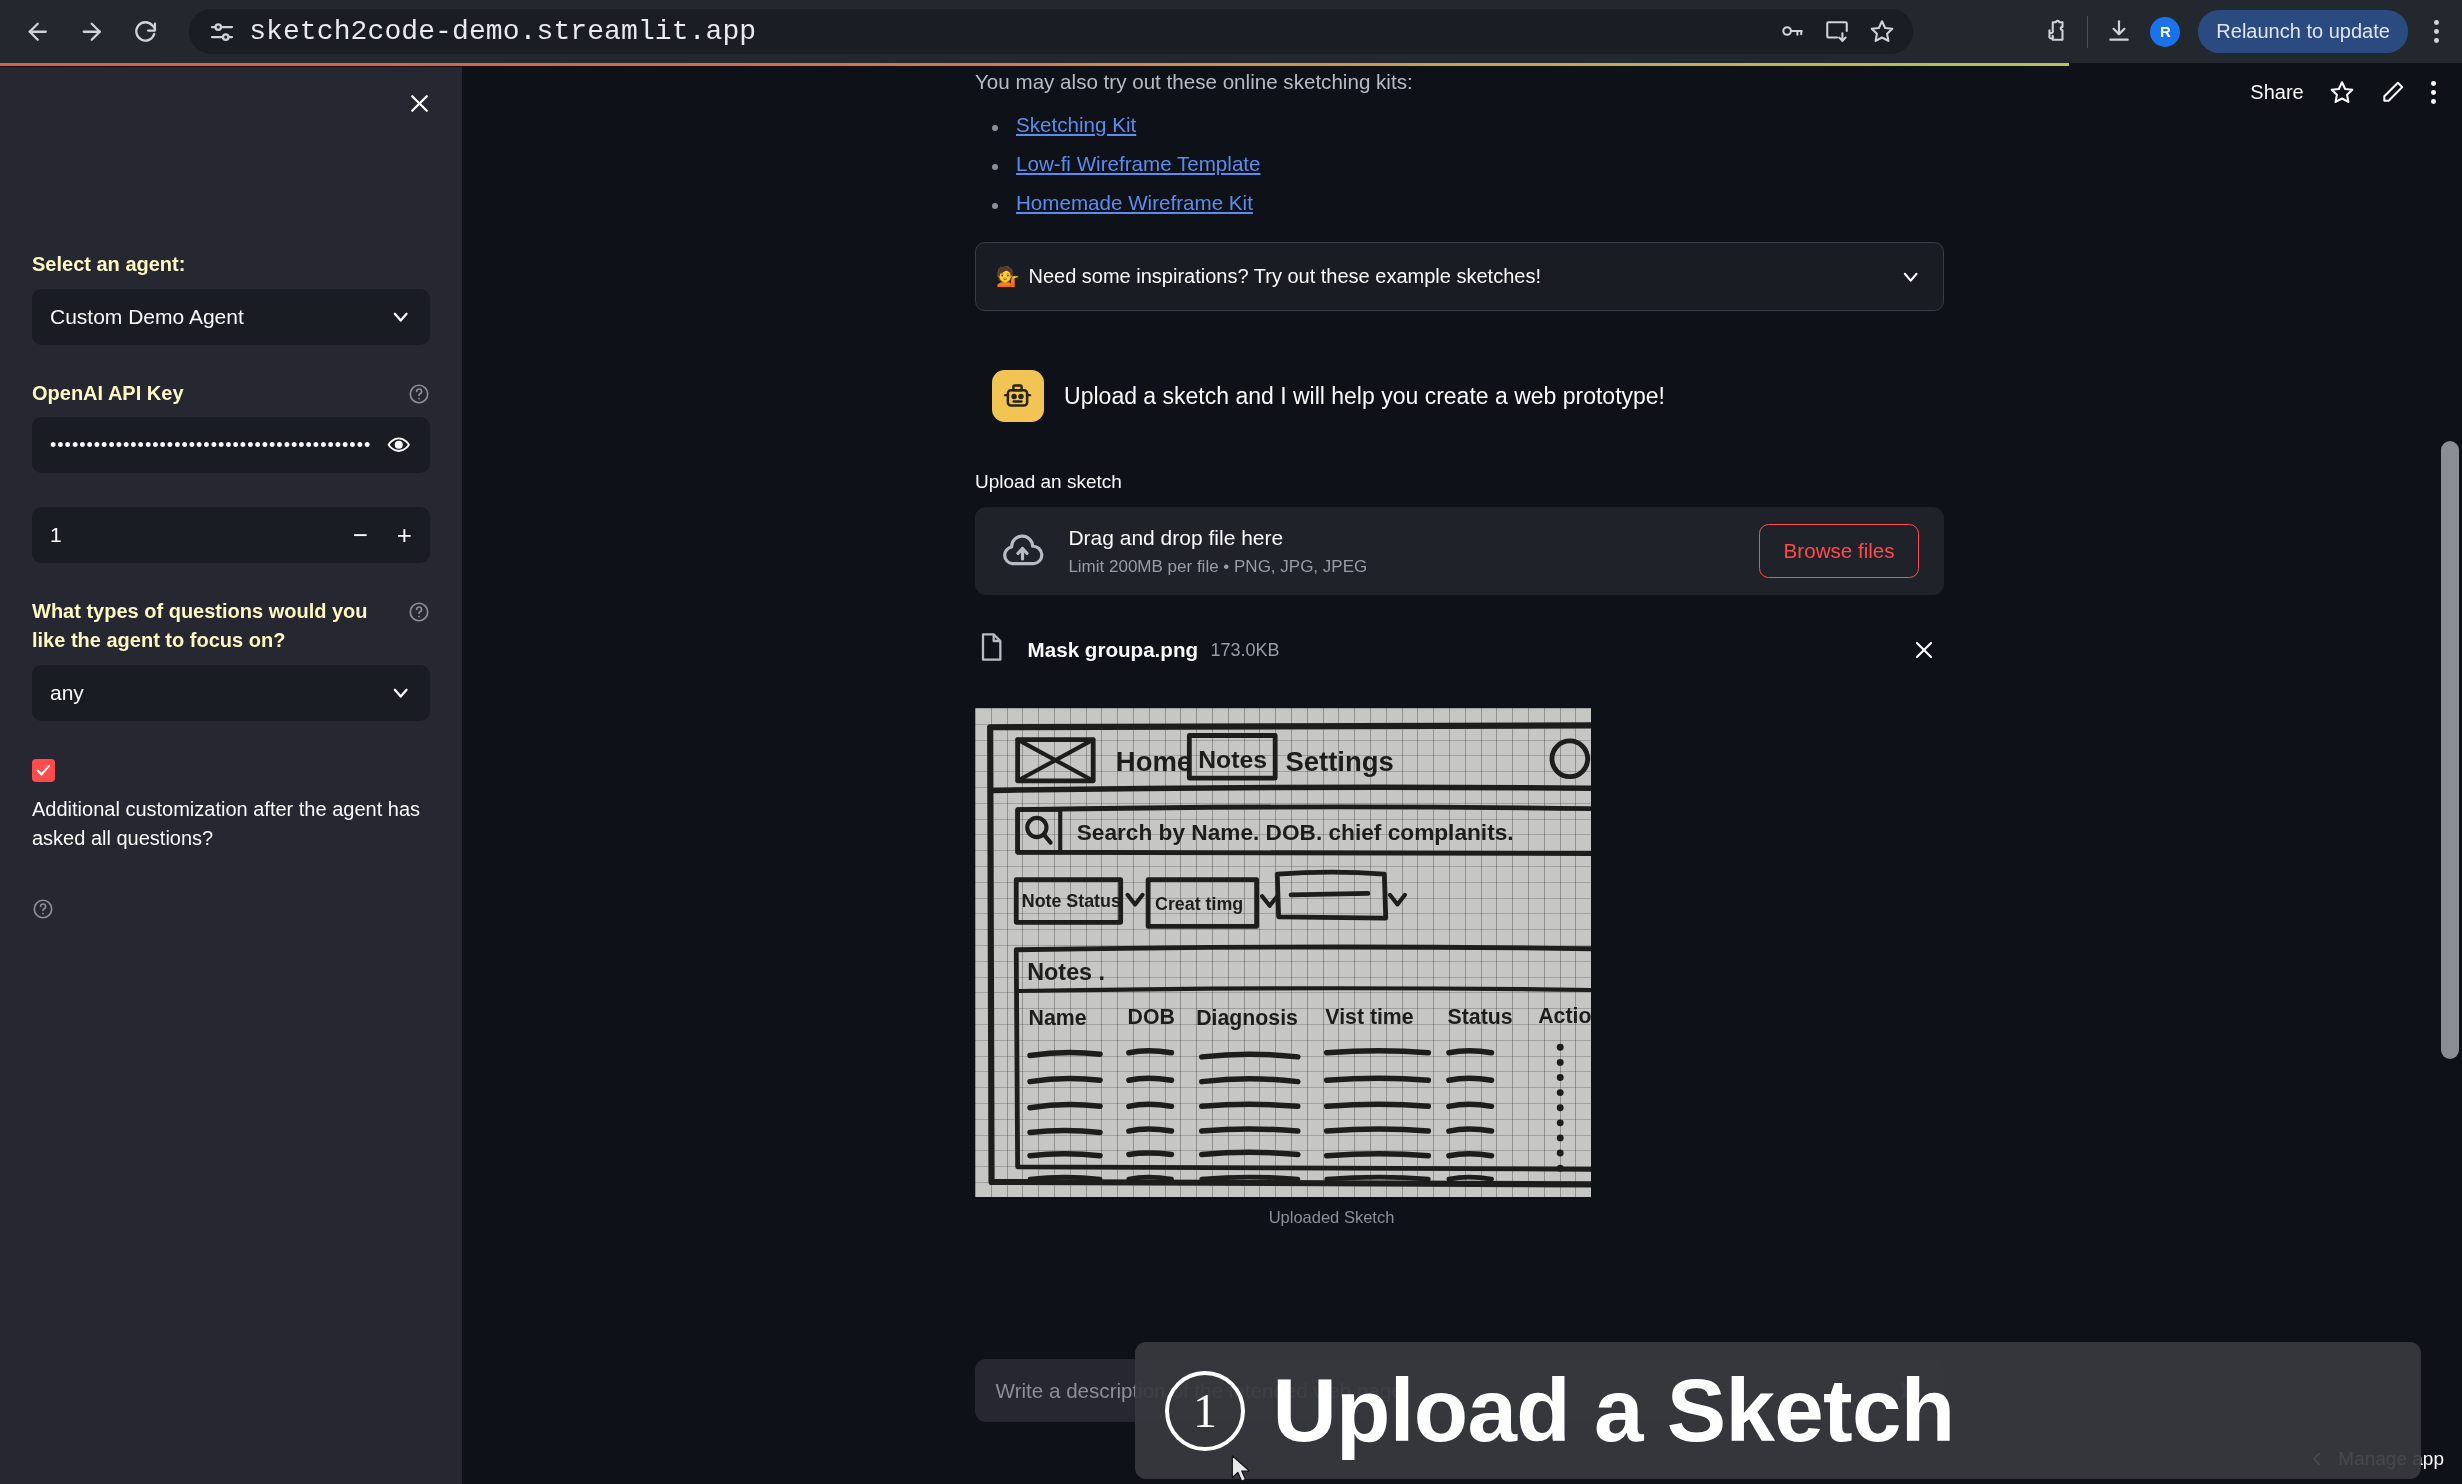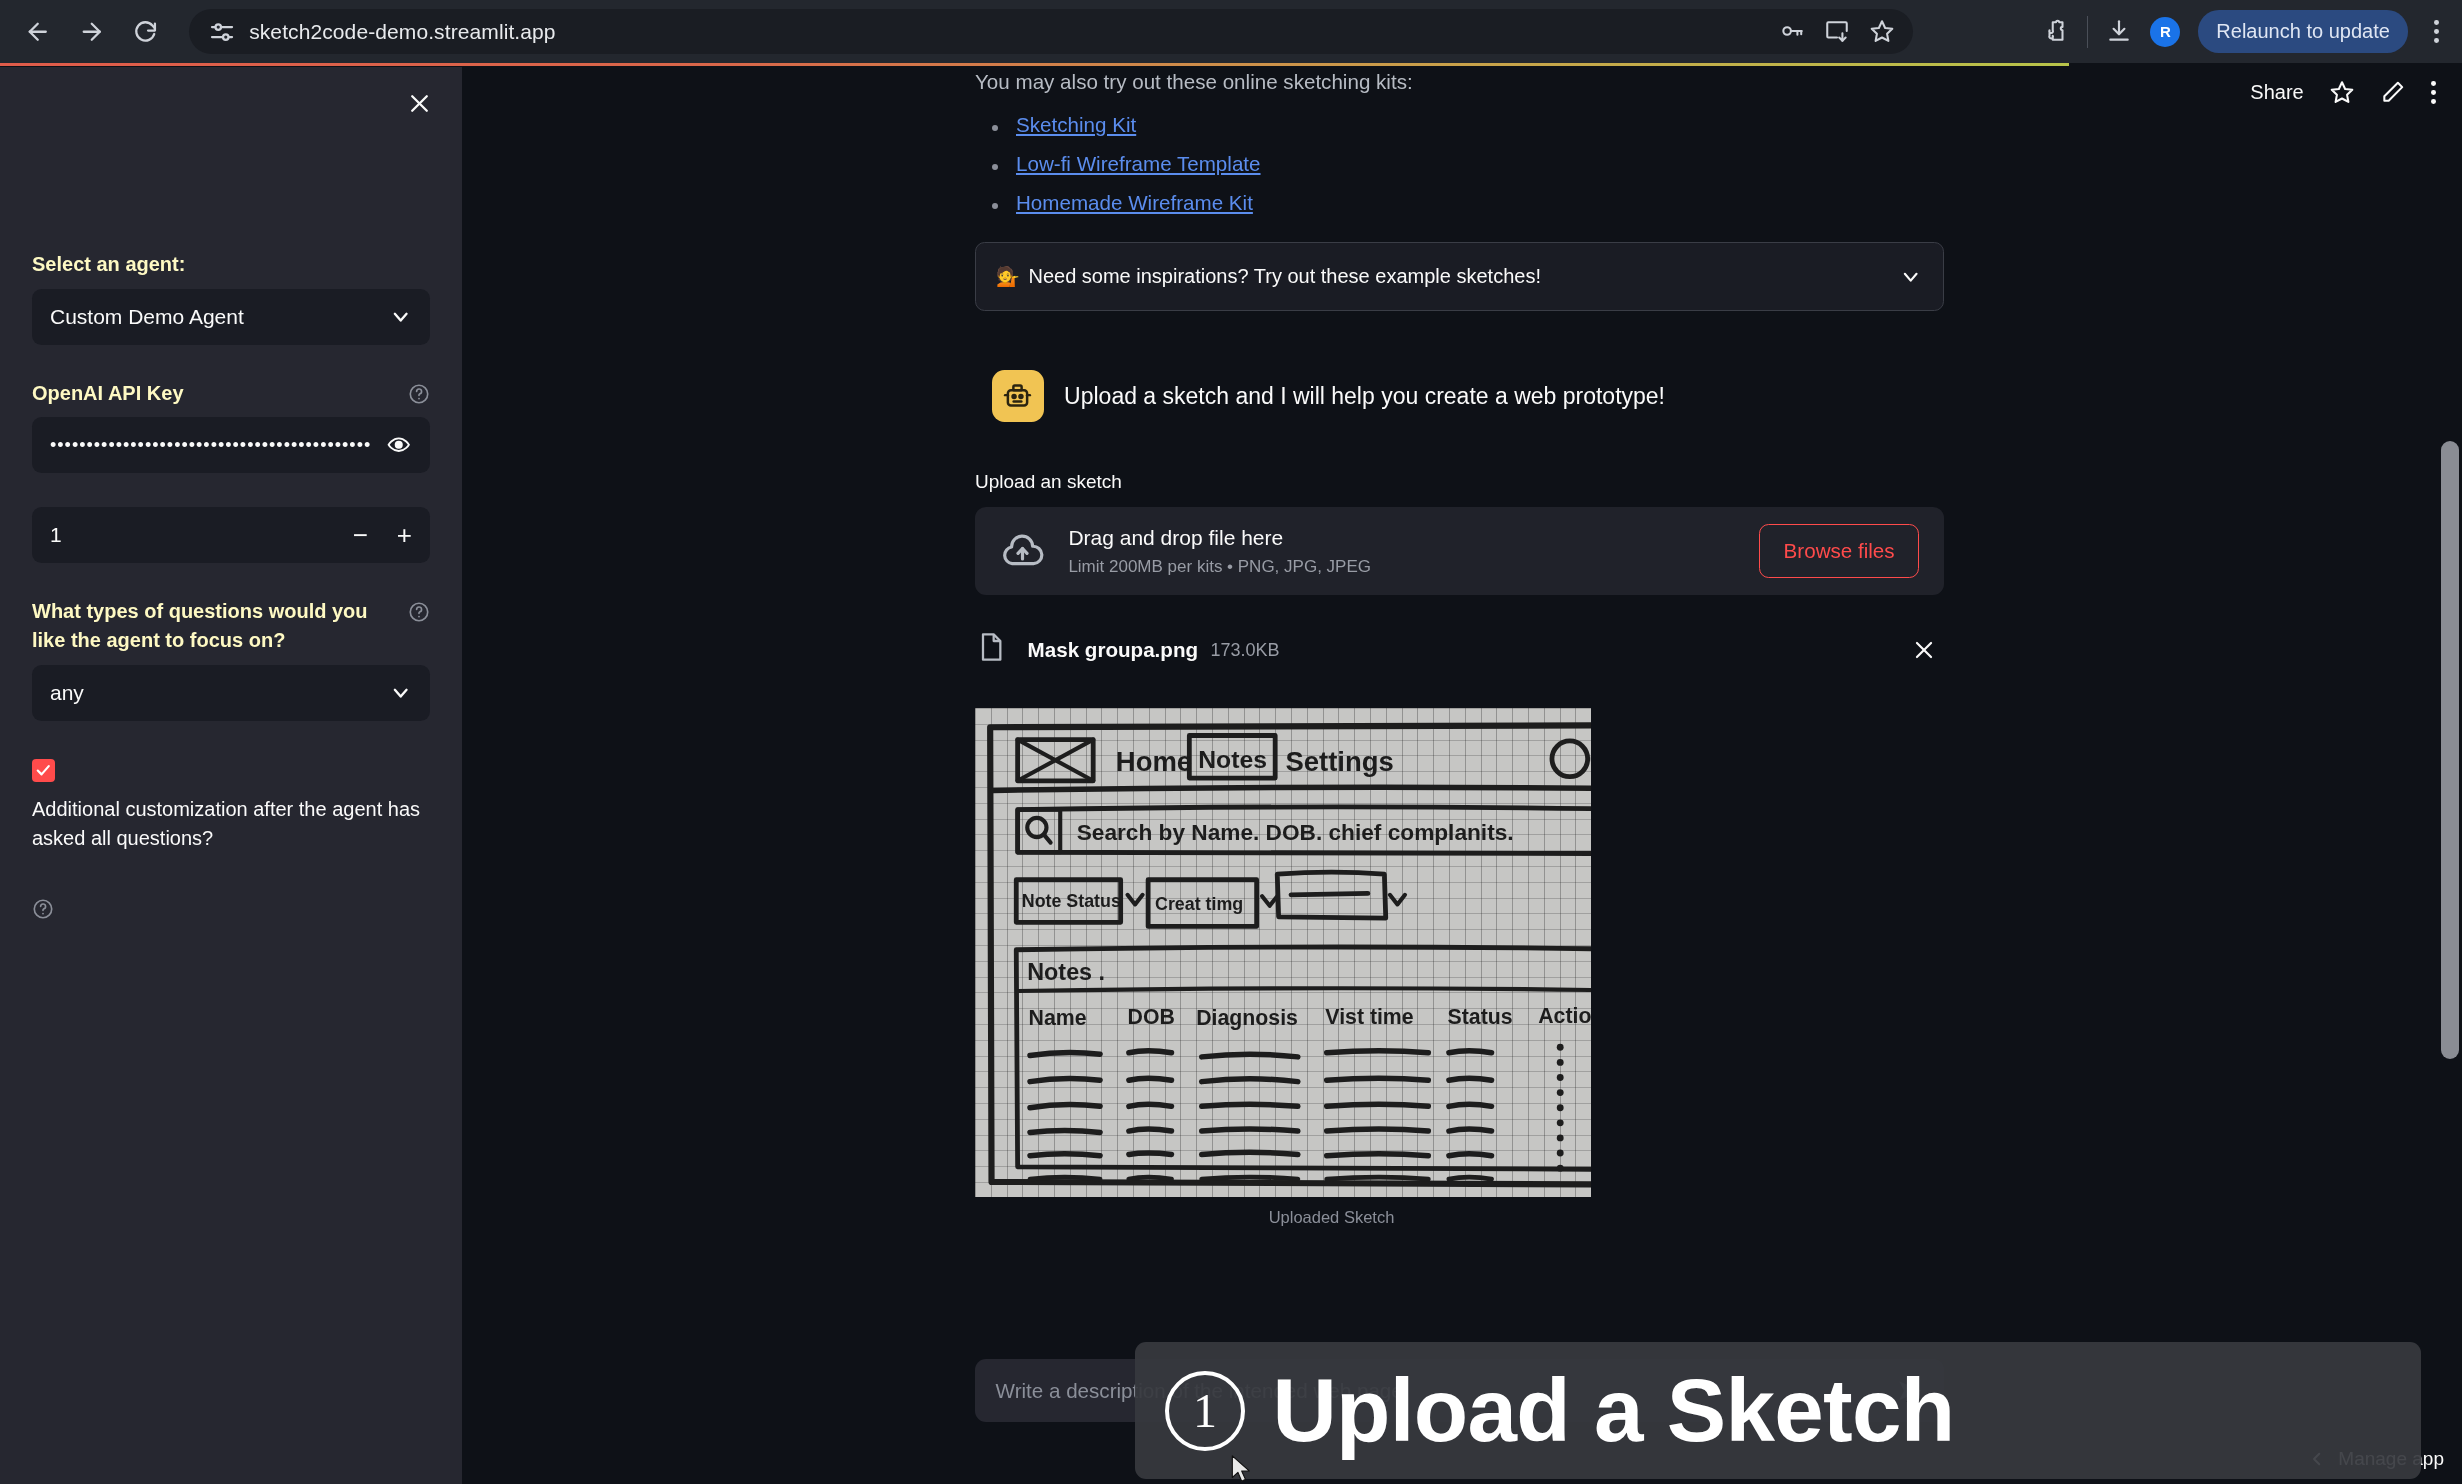--- a/index.html
+++ b/index.html
@@ -23,22 +23,22 @@
     color: #cfd3da;
   }
   .nav-btn svg { width: 27.5px; height: 27.5px; }
   #omnibox {
     margin-left: 18px; height: 45px; width: 1724px;
     background: #1a1d23; border-radius: 23px;
     display: flex; align-items: center; padding: 0 18px;
   }
   #site-info-icon { width: 30px; height: 30px; color: #cfd3da; flex: none; }
   #omnibox-url {
-    margin-left: 12.4px; color: #e8eaed; font-size: 21px; letter-spacing: 0.1px;
-    white-space: nowrap; overflow: hidden;
+    margin-left: 12.4px; color: #e8eaed; font-size: 28px; letter-spacing: 0.1px;
+    white-space: nowrap; overflow: hidden; font-family: Liberation Mono, monospace;
   }
   #omnibox-right-icons {
     margin-left: auto; display: flex; align-items: center; gap: 19px;
     color: #cfd3da;
   }
   #omnibox-right-icons svg { width: 26px; height: 26px; }
   #chrome-right {
     margin-left: auto; display: flex; align-items: center; gap: 18px;
     padding-right: 15px; color: #cfd3da;
   }
@@ -507,21 +507,21 @@
       <div id="dropzone">
         <span id="cloud-icon">
           <svg viewBox="0 0 24 24" fill="none" stroke="currentColor" stroke-width="1.7" stroke-linecap="round" stroke-linejoin="round">
               <path d="M6.5 18.5A4.5 4.5 0 0 1 6.2 9.6 5.6 5.6 0 0 1 17.4 9.2a4 4 0 0 1 .5 9.3z"></path>
               <polyline points="9.6 13 12 10.4 14.4 13"></polyline>
               <line x1="12" y1="10.4" x2="12" y2="16"></line>
             </svg>
         </span>
         <span id="dropzone-texts">
           <div id="dz-title">Drag and drop file here</div>
-          <div id="dz-sub">Limit 200MB per kits • PNG, JPG, JPEG</div>
+          <div id="dz-sub">Limit 200MB per file • PNG, JPG, JPEG</div>
         </span>
         <span id="browse-btn">Browse files</span>
       </div>
 
       <div id="file-row">
         <span id="file-icon">
           <svg viewBox="0 0 24 24" fill="none" stroke="currentColor" stroke-width="1.7" stroke-linejoin="round">
               <path d="M6 2.5h8l5 5v14H6z"></path>
               <polyline points="14 2.5 14 7.5 19 7.5"></polyline>
             </svg>

